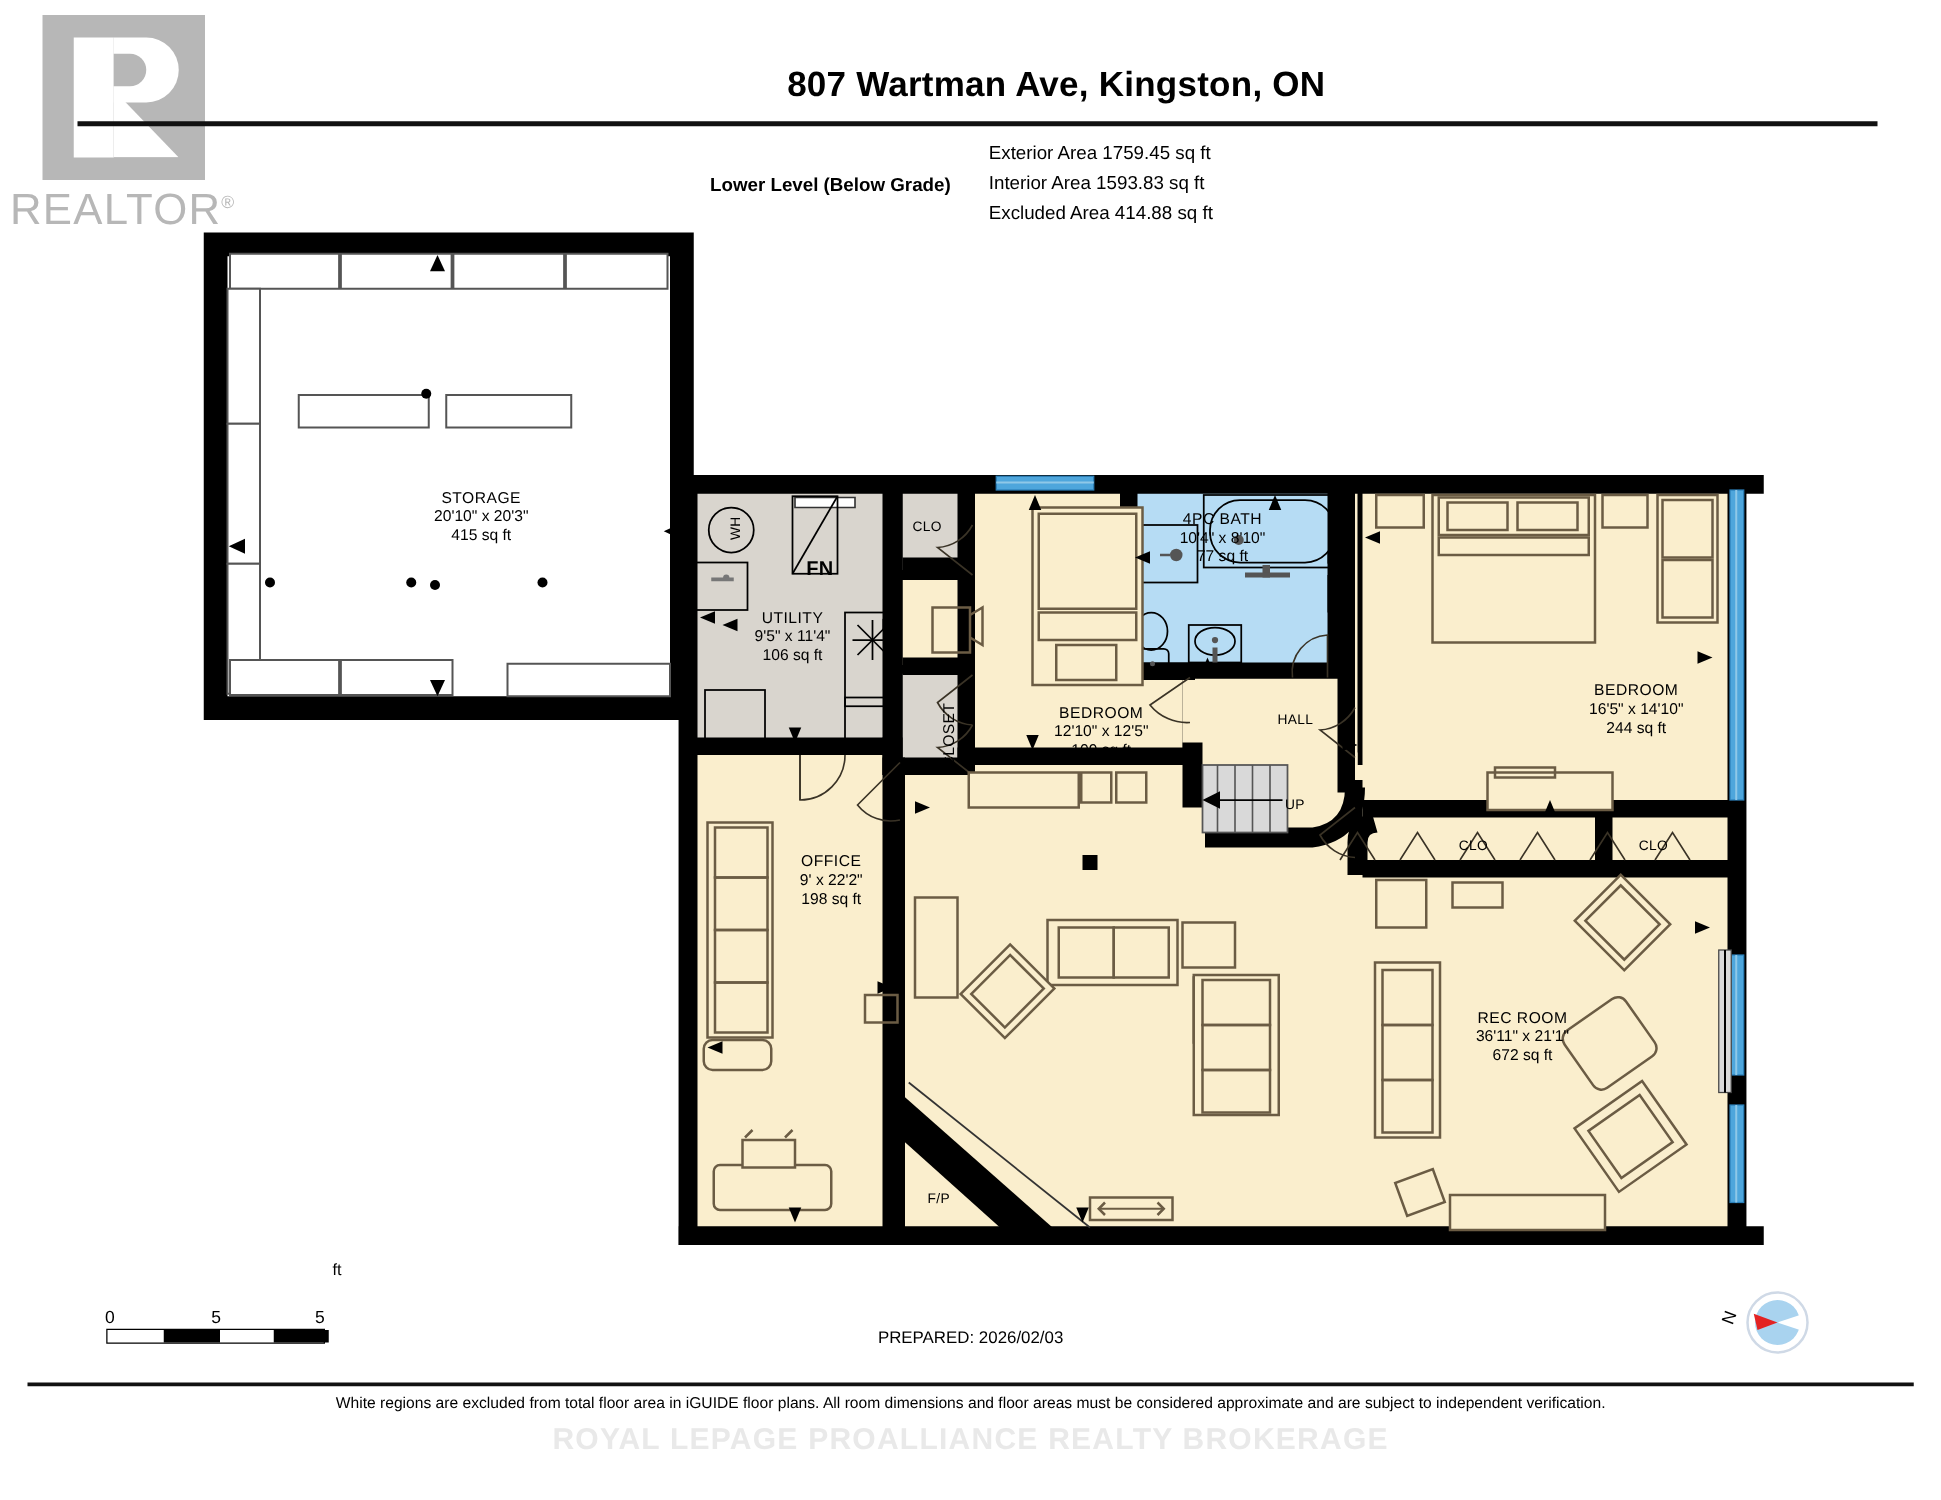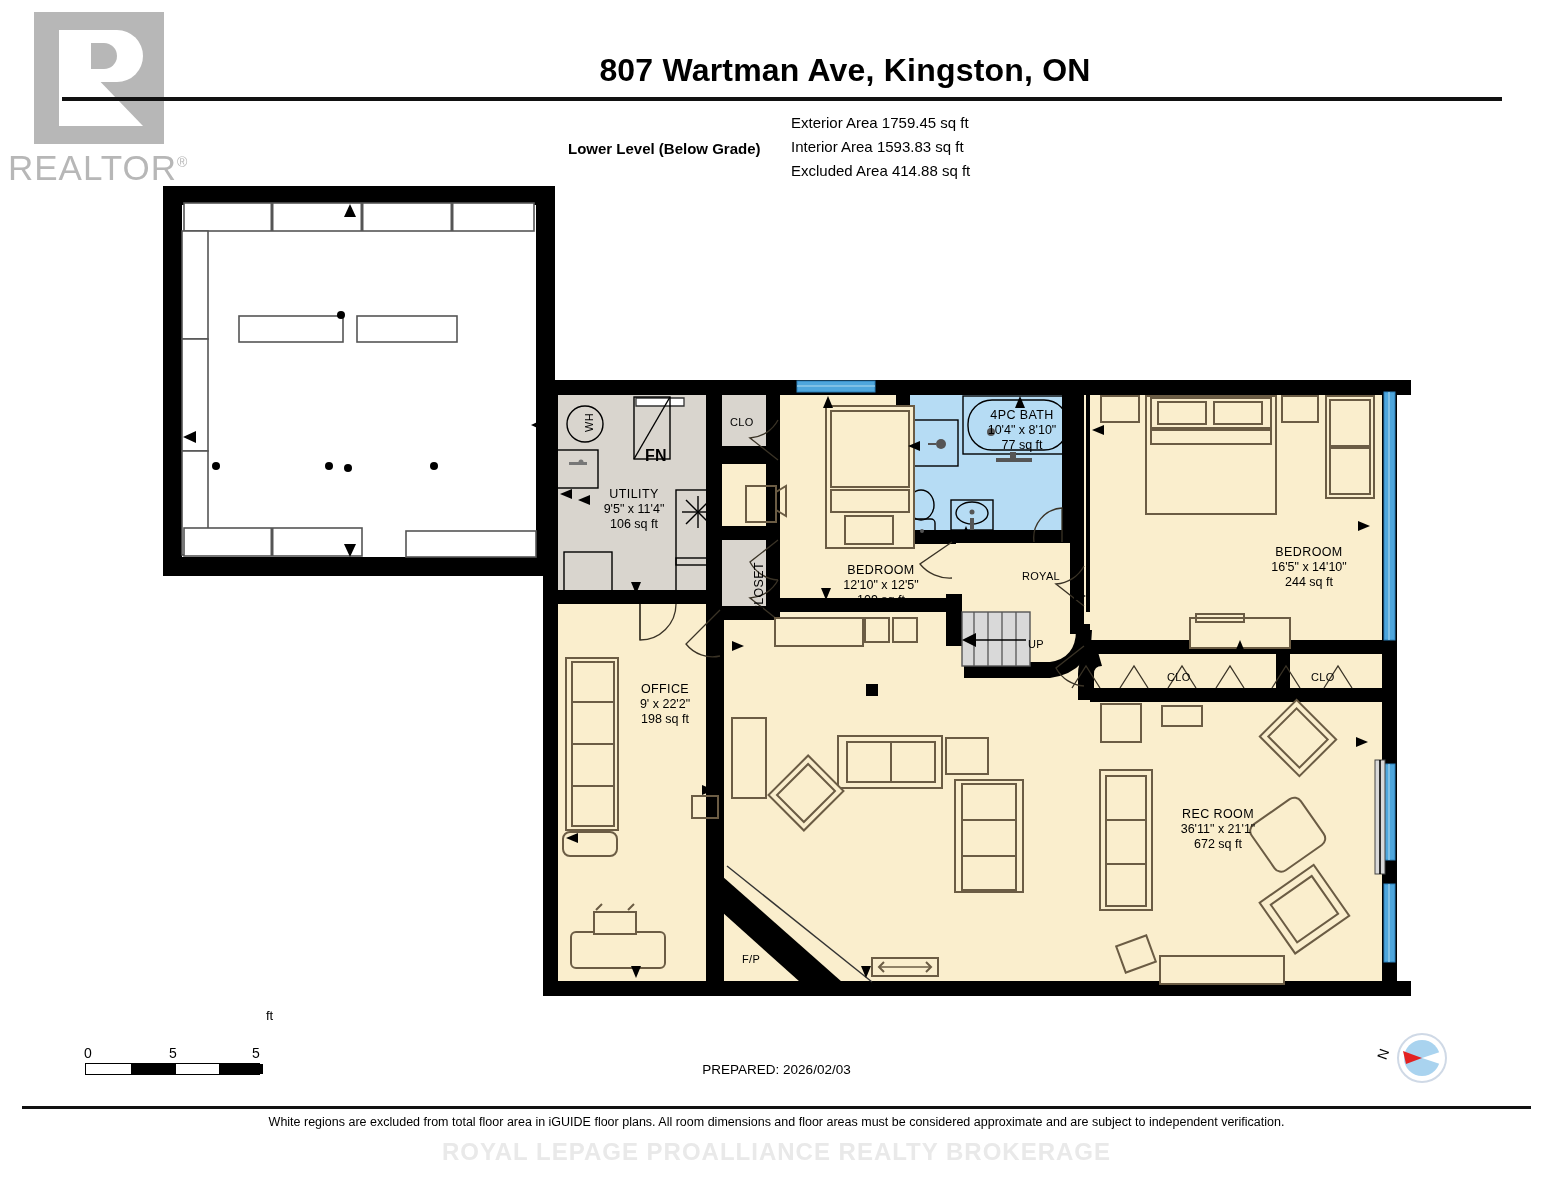--- a/index.html
+++ b/index.html
@@ -15,21 +15,21 @@
   #realtor-wm .rbowl-in{position:absolute;left:83px;top:35px;width:26px;height:26px;background:#b7b7b7;
       border-radius:0 13px 13px 0;}
   #realtor-wm .rleg{position:absolute;left:83px;top:64px;width:52px;height:54px;background:#fff;
       clip-path:polygon(0 0,100% 100%,0 100%);}
   #realtor-wm .rtxt{position:absolute;left:0px;top:140px;font-size:35px;letter-spacing:1px;
       color:#b7b7b7;font-family:"Liberation Sans",sans-serif;}
   #realtor-wm .rreg{font-size:14px;vertical-align:super;}
 
   
   #plan-title{position:absolute;left:180px;top:52px;width:1330px;text-align:center;
-      font-size:32px;font-weight:bold;letter-spacing:.2px;}
+      font-size:28px;font-weight:bold;letter-spacing:.2px;}
   #title-rule{position:absolute;left:62px;top:97px;width:1440px;height:4px;background:#111;}
   #level-label{position:absolute;left:568px;top:111px;font-size:15px;font-weight:bold;margin-top:29px;}
   #area-lines{position:absolute;left:791px;top:111px;font-size:15px;line-height:24px;}
 
   
   #plan{position:absolute;left:0;top:0;width:1553px;height:1020px;}
   #plan svg{position:absolute;left:0;top:0;}
 
   
   .rlabel{position:absolute;text-align:center;font-size:12.5px;line-height:15px;
@@ -380,28 +380,33 @@
     <path d="M566 838 l12 5 l0 -10 z"></path>
     <path d="M714 790 l-12 5 l0 -10 z"></path>
     <path d="M636 978 l5 -12 l-10 0 z"></path>
     <path d="M744 646 l-12 5 l0 -10 z"></path>
     <path d="M866 978 l5 -12 l-10 0 z"></path>
     <path d="M1368 742 l-12 5 l0 -10 z"></path>
     <path d="M1136 640 l5 12 l-10 0 z"></path>
   </g>
 </svg>
 
+  <div class="rlabel" style="left:290px;top:391px;width:190px;">
+    <div class="nm">STORAGE</div>
+    <div class="dm">20'10" x 20'3"</div>
+    <div class="dm">415 sq ft</div>
+  </div>
 
   <div class="rlabel" style="left:560px;top:487px;width:148px;">
     <div class="nm">UTILITY</div>
     <div class="dm">9'5" x 11'4"</div>
     <div class="dm">106 sq ft</div>
   </div>
 
-  <div class="rlabel" style="left:952px;top:408px;width:140px;">
+  <div class="rlabel" style="left:908px;top:408px;width:140px;">
     <div class="nm">4PC BATH</div>
     <div class="dm">10'4" x 8'10"</div>
     <div class="dm">77 sq ft</div>
   </div>
 
   <div class="rlabel" style="left:806px;top:563px;width:150px;">
     <div class="nm">BEDROOM</div>
     <div class="dm">12'10" x 12'5"</div>
     <div class="dm">109 sq ft</div>
   </div>
@@ -417,21 +422,21 @@
     <div class="dm">9' x 22'2"</div>
     <div class="dm">198 sq ft</div>
   </div>
 
   <div class="rlabel" style="left:1138px;top:807px;width:160px;">
     <div class="nm">REC ROOM</div>
     <div class="dm">36'11" x 21'1"</div>
     <div class="dm">672 sq ft</div>
   </div>
 
-  <div class="tinylabel" style="left:1022px;top:570px;">ROYAL</div>
+  <div class="tinylabel" style="left:1022px;top:570px;">HALL</div>
   <div class="tinylabel" style="left:1028px;top:638px;">UP</div>
   <div class="tinylabel" style="left:730px;top:416px;">CLO</div>
   <div class="vlabel" style="left:752px;top:614px;">CLOSET</div>
   <div class="tinylabel" style="left:1167px;top:671px;">CLO</div>
   <div class="tinylabel" style="left:1311px;top:671px;">CLO</div>
   <div class="vlabel" style="left:583px;top:432px;font-size:11px;">WH</div>
   <div class="tinylabel" style="left:645px;top:447px;font-size:16px;font-weight:bold;">FN</div>
   <div class="tinylabel" style="left:742px;top:953px;">F/P</div>
 </div>
 

